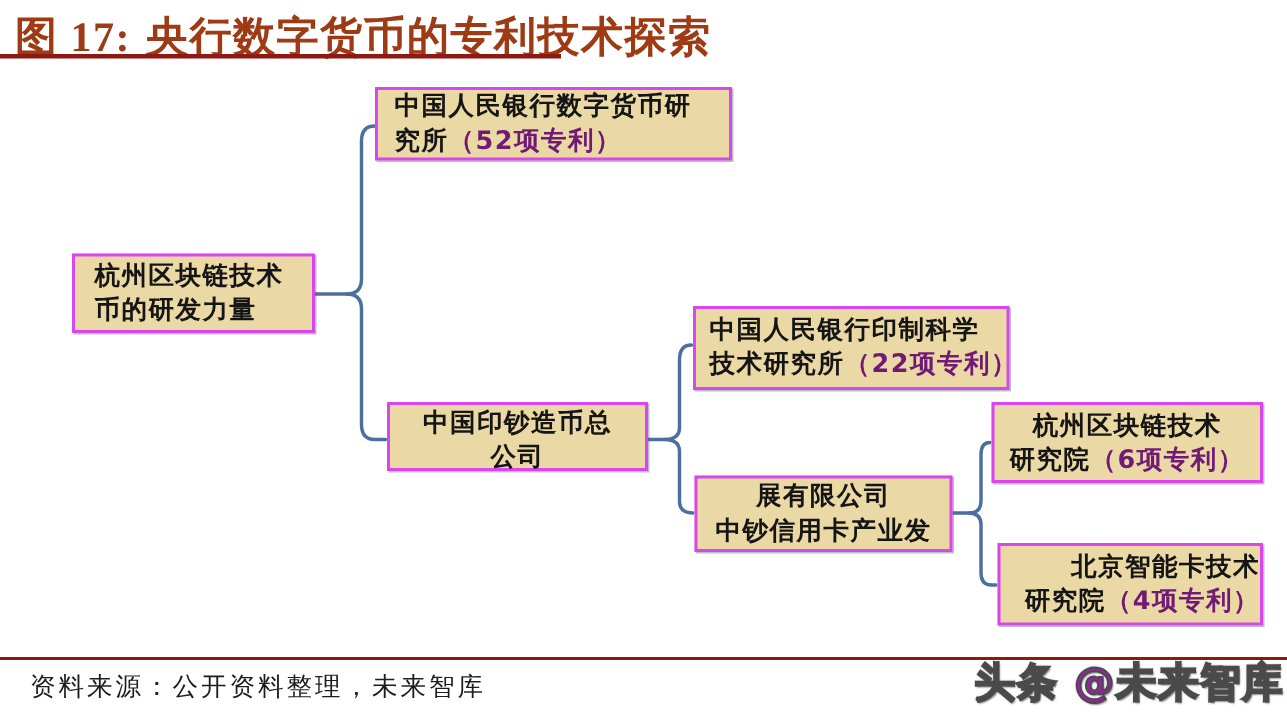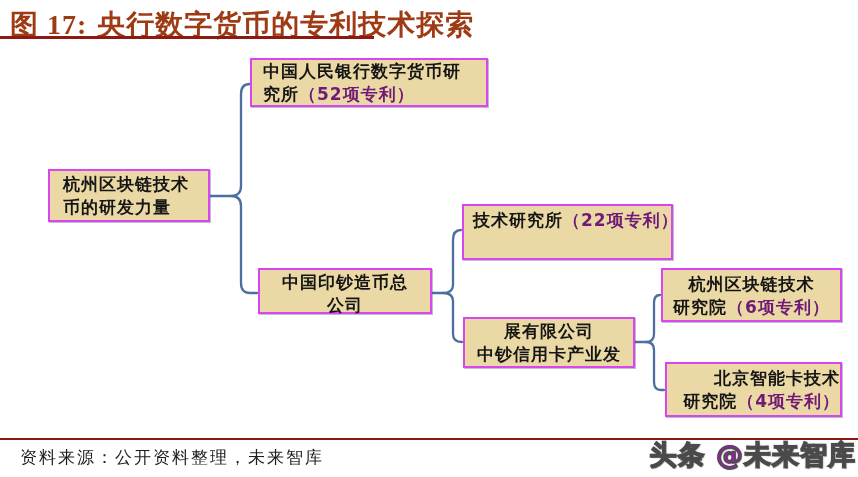--- a/index.html
+++ b/index.html
@@ -80,20 +80,21 @@
   <div>中国人民银行数字货币研</div>
   <div><span>究所</span><span class="patent">（52项专利）</span></div>
 </div>
 
 <div class="node n-b">
   <div>中国印钞造币总</div>
   <div><span>公司</span><span class="patent"></span></div>
 </div>
 
 <div class="node n-c">
+  <div>中国人民银行印制科学</div>
   <div><span>技术研究所</span><span class="patent">（22项专利）</span></div>
 </div>
 
 <div class="node n-d">
   <div><span>展有限公司</span><span class="patent"></span></div>
   <div>中钞信用卡产业发</div>
 </div>
 
 <div class="node n-e">
   <div>杭州区块链技术</div>

